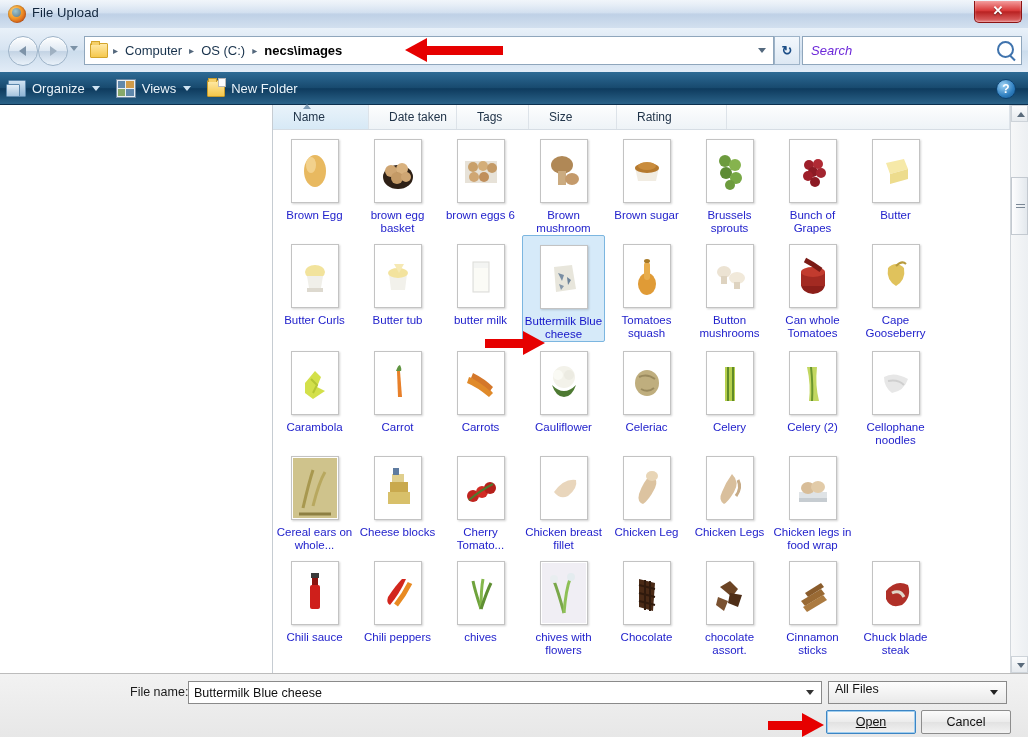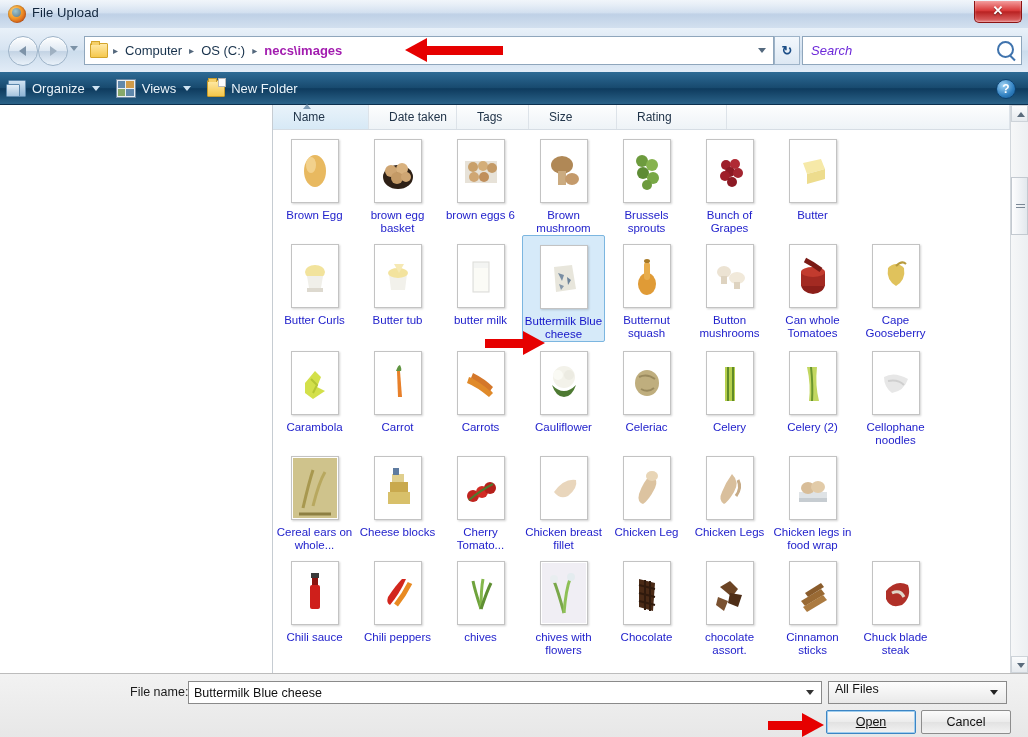--- a/index.html
+++ b/index.html
@@ -68,21 +68,21 @@
   .nav-drop{position:absolute;left:70px;top:18px;width:0;height:0;
     border-left:4px solid transparent;border-right:4px solid transparent;
     border-top:5px solid #7c92a7;}
   .crumbbar{position:absolute;left:84px;top:8px;width:688px;height:27px;
     background:#fff;border:1px solid #8fa6bc;display:flex;align-items:center;}
   .folder-ic{width:16px;height:13px;margin-left:5px;border-radius:1px 1px 1px 1px;
     background:linear-gradient(#ffe9a8,#f5c84e);border:1px solid #d3a52c;position:relative;}
   .folder-ic:before{content:"";position:absolute;left:0;top:-3px;width:7px;height:3px;
     background:#f5d06a;border:1px solid #d3a52c;border-bottom:none;border-radius:1px 1px 0 0;}
   .crumb{font-size:13px;color:#18324c;padding:0 2px;}
-  .crumb.bold{font-weight:bold;color:#a21caf;}
+  .crumb.bold{font-weight:bold;color:#000000;}
   .crumb-sep{color:#53677c;font-size:10px;padding:0 5px;}
   .crumb-caret{position:absolute;right:7px;top:11px;width:0;height:0;
     border-left:4px solid transparent;border-right:4px solid transparent;border-top:5px solid #54697e;}
   .refresh-btn{position:absolute;left:774px;top:8px;width:24px;height:27px;
     background:linear-gradient(#f3f8fd,#dde8f3);border:1px solid #9db3c8;
     display:flex;align-items:center;justify-content:center;}
   .refresh-gl{color:#1c4e87;font-size:13px;font-weight:bold;}
   .searchbox{position:absolute;left:802px;top:8px;width:218px;height:27px;background:#fff;
     border:1px solid #8fa6bc;display:flex;align-items:center;}
   .search-ph{margin-left:8px;font-size:13px;color:#6d28d9;font-style:italic;}
@@ -341,20 +341,31 @@
                 <rect x="16" y="30" width="8" height="14" fill="#cbab80"></rect>
                 <ellipse cx="30" cy="38" rx="7" ry="6" fill="#c49a6b"></ellipse>
               </svg>
             </div>
             <div class="tile-label">Brown mushroom</div>
           </div>
           <div class="tile">
             <div class="thumbwrap">
               <svg class="thumb" viewBox="0 0 44 60" preserveAspectRatio="none">
                 <rect width="44" height="60" fill="#ffffff"></rect>
+                <path d="M10 26 h24 l-3 14 h-18 z" fill="#efe9dd" opacity=".85"></path>
+                <ellipse cx="22" cy="27" rx="12" ry="5" fill="#b5792e"></ellipse>
+                <ellipse cx="22" cy="25" rx="9" ry="4" fill="#c98c3d"></ellipse>
+              </svg>
+            </div>
+            <div class="tile-label">Brown sugar</div>
+          </div>
+          <div class="tile">
+            <div class="thumbwrap">
+              <svg class="thumb" viewBox="0 0 44 60" preserveAspectRatio="none">
+                <rect width="44" height="60" fill="#ffffff"></rect>
                 <circle cx="17" cy="20" r="6" fill="#6d9b3e"></circle>
                 <circle cx="27" cy="24" r="6" fill="#86b34e"></circle>
                 <circle cx="18" cy="32" r="6" fill="#5e8c35"></circle>
                 <circle cx="28" cy="37" r="6" fill="#78a846"></circle>
                 <circle cx="22" cy="44" r="5" fill="#6d9b3e"></circle>
               </svg>
             </div>
             <div class="tile-label">Brussels sprouts</div>
           </div>
           <div class="tile">
@@ -429,21 +440,21 @@
           </div>
           <div class="tile">
             <div class="thumbwrap">
               <svg class="thumb" viewBox="0 0 44 60" preserveAspectRatio="none">
                 <rect width="44" height="60" fill="#ffffff"></rect>
                 <ellipse cx="22" cy="38" rx="9" ry="11" fill="#e09b36"></ellipse>
                 <rect x="19" y="16" width="6" height="18" rx="3" fill="#e8ad4c"></rect>
                 <ellipse cx="22" cy="15" rx="3" ry="2" fill="#a97a26"></ellipse>
               </svg>
             </div>
-            <div class="tile-label">Butternut squash</div>
+            <div class="tile-label">Tomatoes squash</div>
           </div>
           <div class="tile">
             <div class="thumbwrap">
               <svg class="thumb" viewBox="0 0 44 60" preserveAspectRatio="none">
                 <rect width="44" height="60" fill="#ffffff"></rect>
                 <ellipse cx="16" cy="26" rx="7" ry="6" fill="#ece3d3"></ellipse>
                 <rect x="13" y="30" width="6" height="8" fill="#ded3c0"></rect>
                 <ellipse cx="29" cy="32" rx="8" ry="6" fill="#f1e9da"></ellipse>
                 <rect x="26" y="36" width="6" height="7" fill="#ded3c0"></rect>
               </svg>

